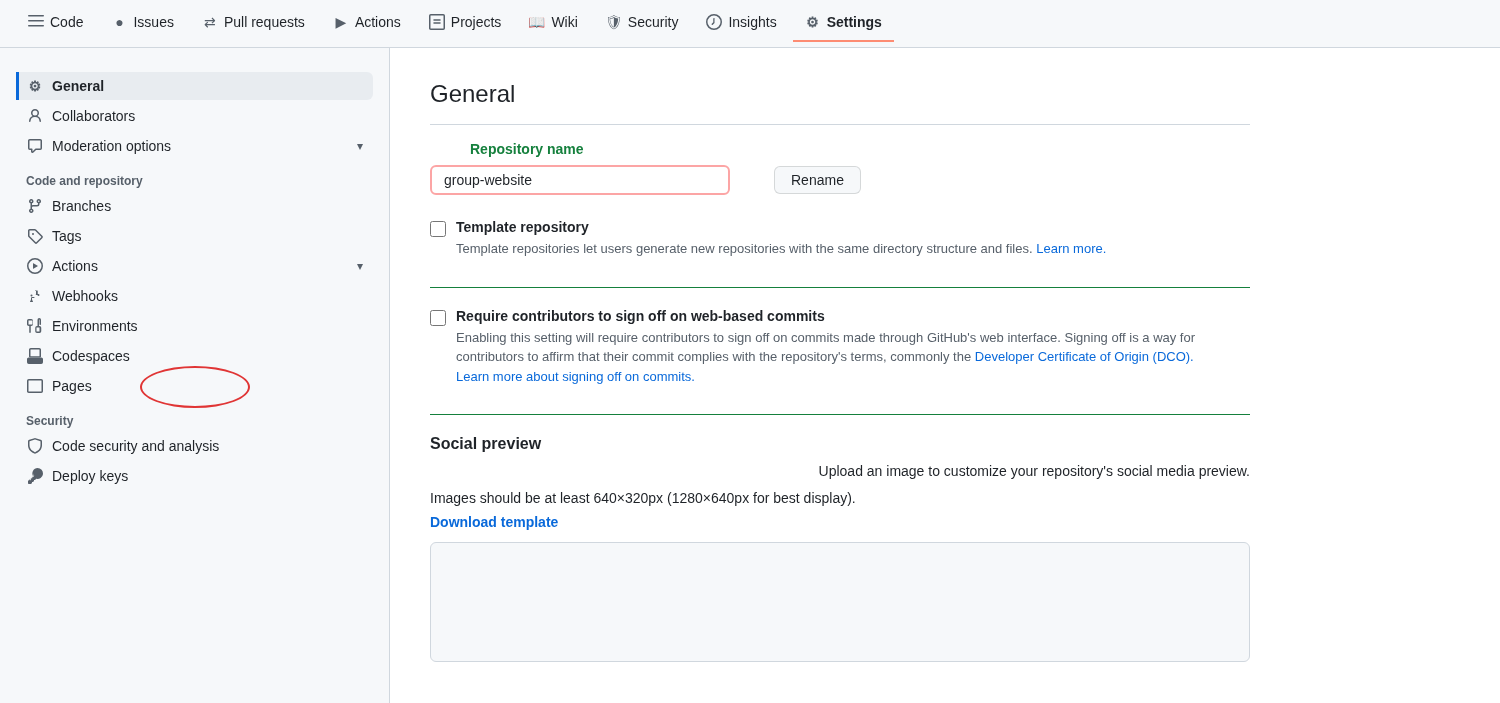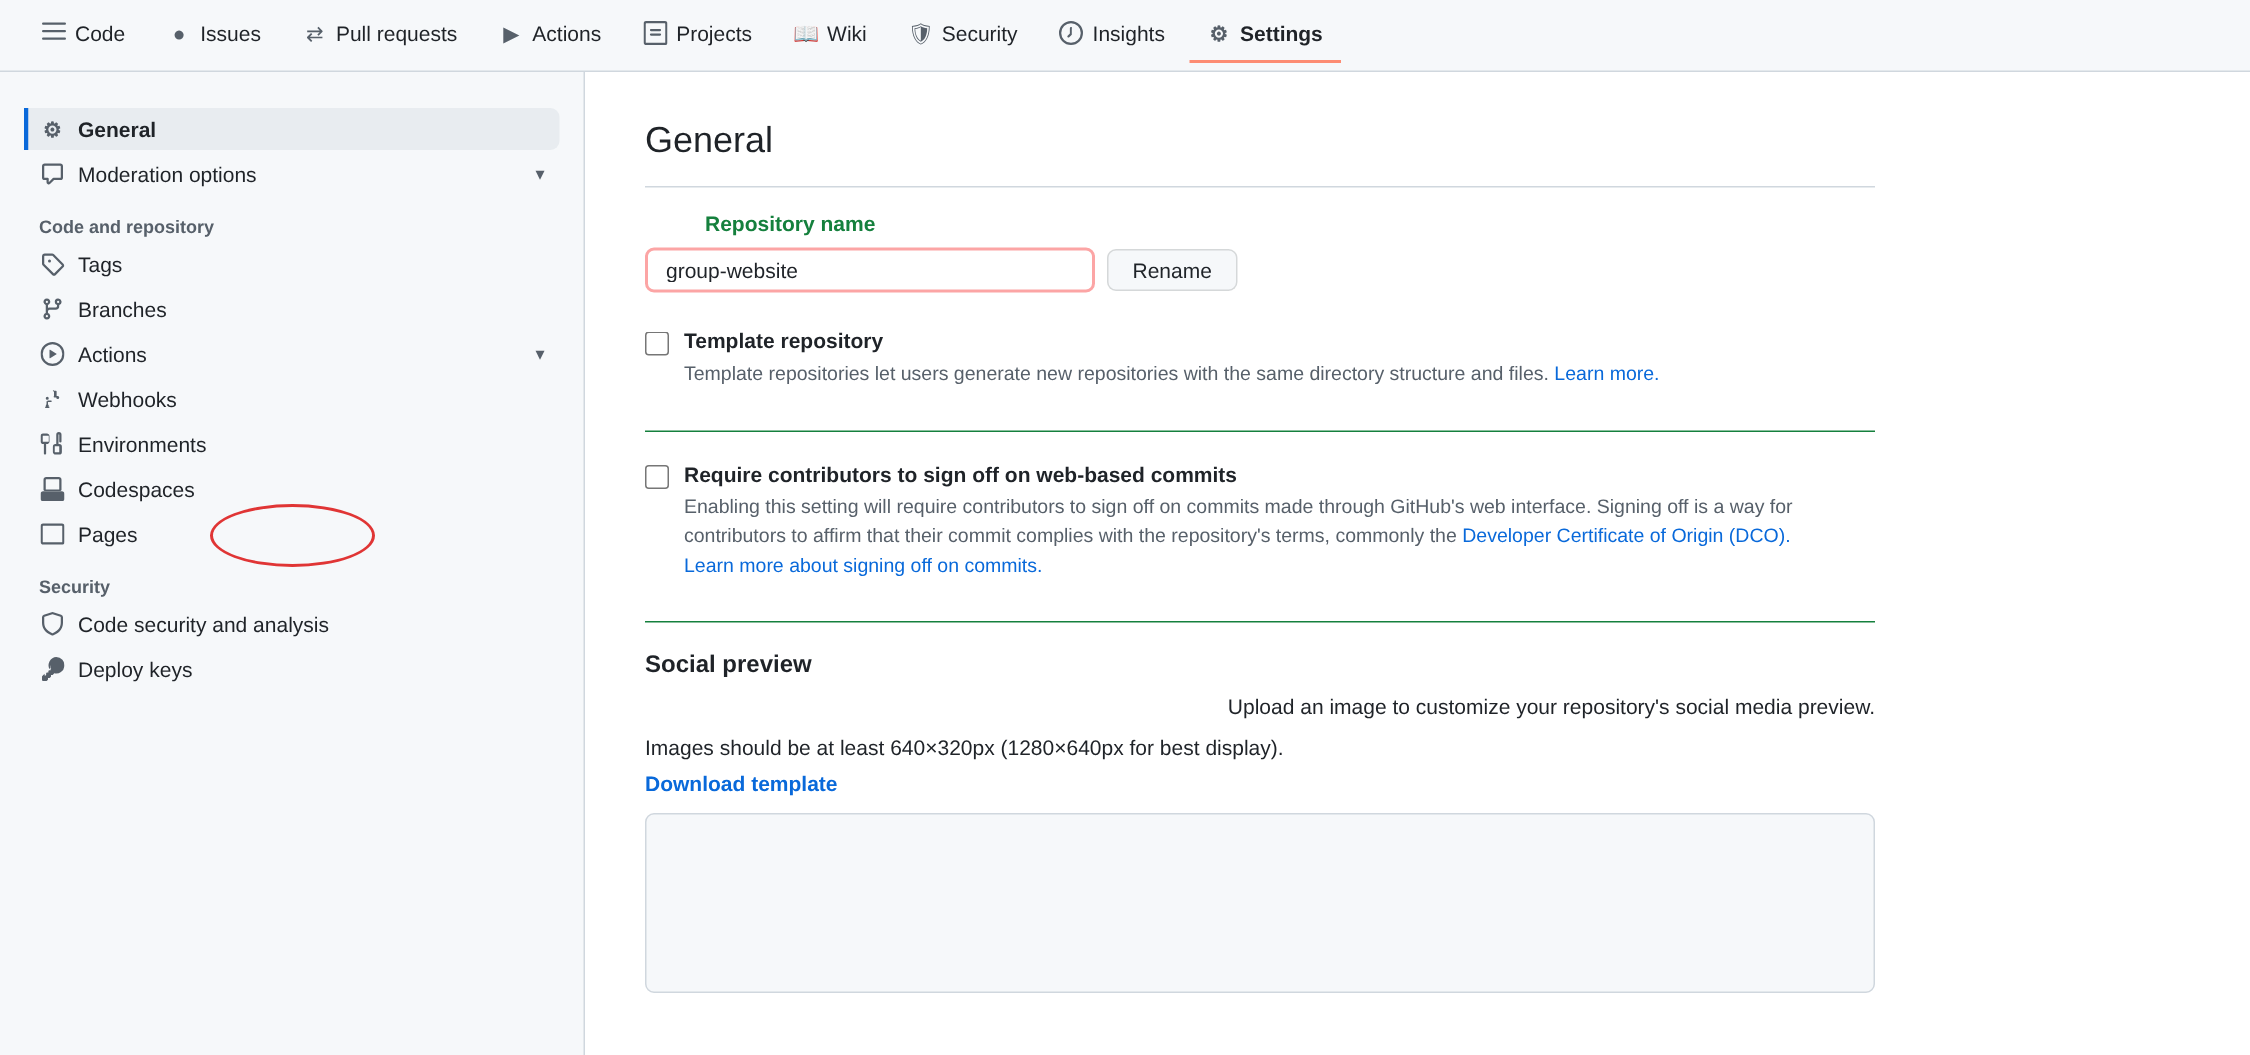--- a/index.html
+++ b/index.html
@@ -171,20 +171,21 @@
 
     .btn-rename {
       padding: 5px 16px;
       background: #f6f8fa;
       border: 1px solid rgba(27,31,36,0.15);
       border-radius: 6px;
       font-size: 14px;
       cursor: pointer;
       color: #1f2328;
       font-weight: 500;
+      margin-left: 36px;
     }
 
     .checkbox-row {
       display: flex;
       align-items: flex-start;
       gap: 10px;
       margin-bottom: 8px;
     }
     .checkbox-row input[type="checkbox"] {
       margin-top: 2px;
@@ -315,50 +316,58 @@
   <aside class="sidebar">
 
     
     <div class="sidebar-item active">
       <span class="item-icon">⚙</span>
       <span>General</span>
     </div>
 
     
 
+    <div class="sidebar-item">
+      <span class="item-icon">
+        <svg class="svg-icon" viewBox="0 0 16 16">
+            <path d="M10.561 8.073a6.005 6.005 0 0 1 3.432 5.142.75.75 0 1 1-1.498.07 4.5 4.5 0 0 0-8.99 0 .75.75 0 0 1-1.498-.07 6.004 6.004 0 0 1 3.431-5.142 3.999 3.999 0 1 1 5.123 0ZM10.5 5a2.5 2.5 0 1 0-5 0 2.5 2.5 0 0 0 5 0Z"></path>
+          </svg>
+      </span>
+      <span>Collaborators</span>
+    </div>
 
     <div class="sidebar-item">
       <span class="item-icon">
         <svg class="svg-icon" viewBox="0 0 16 16">
             <path d="M1 2.75C1 1.784 1.784 1 2.75 1h10.5c.966 0 1.75.784 1.75 1.75v7.5A1.75 1.75 0 0 1 13.25 12H9.06l-2.573 2.573A1.458 1.458 0 0 1 4 13.543V12H2.75A1.75 1.75 0 0 1 1 10.25Zm1.75-.25a.25.25 0 0 0-.25.25v7.5c0 .138.112.25.25.25h2a.75.75 0 0 1 .75.75v2.19l2.72-2.72a.749.749 0 0 1 .53-.22h4.5a.25.25 0 0 0 .25-.25v-7.5a.25.25 0 0 0-.25-.25Z"></path>
           </svg>
       </span>
       <span>Moderation options</span>
       <span class="chevron">▾</span>
     </div>
 
     
     <div class="sidebar-section-label">Code and repository</div>
 
     <div class="sidebar-item">
       <span class="item-icon">
         <svg class="svg-icon" viewBox="0 0 16 16">
+            <path d="M9.5 3.25a2.25 2.25 0 1 1 3 2.122V6A2.5 2.5 0 0 1 10 8.5H6a1 1 0 0 0-1 1v1.128a2.251 2.251 0 1 1-1.5 0V5.372a2.25 2.25 0 1 1 1.5 0v1.836A2.493 2.493 0 0 1 6 7h4a1 1 0 0 0 1-1v-.628A2.25 2.25 0 0 1 9.5 3.25Zm-6 0a.75.75 0 1 0 1.5 0 .75.75 0 0 0-1.5 0Zm8.25-.75a.75.75 0 1 0 0 1.5.75.75 0 0 0 0-1.5ZM4.25 12a.75.75 0 1 0 0 1.5.75.75 0 0 0 0-1.5Z"></path>
+          </svg>
+      </span>
+      <span>Branches</span>
+    </div>
+
+    <div class="sidebar-item">
+      <span class="item-icon">
+        <svg class="svg-icon" viewBox="0 0 16 16">
             <path d="M1 7.775V2.75C1 1.784 1.784 1 2.75 1h5.025c.464 0 .91.184 1.238.513l6.25 6.25a1.75 1.75 0 0 1 0 2.474l-5.026 5.026a1.75 1.75 0 0 1-2.474 0l-6.25-6.25A1.752 1.752 0 0 1 1 7.775Zm1.5 0c0 .066.026.13.073.177l6.25 6.25a.25.25 0 0 0 .354 0l5.025-5.025a.25.25 0 0 0 0-.354l-6.25-6.25a.25.25 0 0 0-.177-.073H2.75a.25.25 0 0 0-.25.25ZM6 5a1 1 0 1 1 0 2 1 1 0 0 1 0-2Z"></path>
           </svg>
       </span>
       <span>Tags</span>
-    </div>
-
-    <div class="sidebar-item">
-      <span class="item-icon">
-        <svg class="svg-icon" viewBox="0 0 16 16">
-            <path d="M9.5 3.25a2.25 2.25 0 1 1 3 2.122V6A2.5 2.5 0 0 1 10 8.5H6a1 1 0 0 0-1 1v1.128a2.251 2.251 0 1 1-1.5 0V5.372a2.25 2.25 0 1 1 1.5 0v1.836A2.493 2.493 0 0 1 6 7h4a1 1 0 0 0 1-1v-.628A2.25 2.25 0 0 1 9.5 3.25Zm-6 0a.75.75 0 1 0 1.5 0 .75.75 0 0 0-1.5 0Zm8.25-.75a.75.75 0 1 0 0 1.5.75.75 0 0 0 0-1.5ZM4.25 12a.75.75 0 1 0 0 1.5.75.75 0 0 0 0-1.5Z"></path>
-          </svg>
-      </span>
-      <span>Branches</span>
     </div>
 
     <div class="sidebar-item">
       <span class="item-icon">
         <svg class="svg-icon" viewBox="0 0 16 16">
             <path d="M8 0a8 8 0 1 1 0 16A8 8 0 0 1 8 0ZM1.5 8a6.5 6.5 0 1 0 13 0A6.5 6.5 0 0 0 1.5 8Zm4.879-2.773 4.264 2.559a.25.25 0 0 1 0 .428l-4.264 2.559A.25.25 0 0 1 6 10.559V5.442a.25.25 0 0 1 .379-.215Z"></path>
           </svg>
       </span>
       <span>Actions</span>
       <span class="chevron">▾</span>

